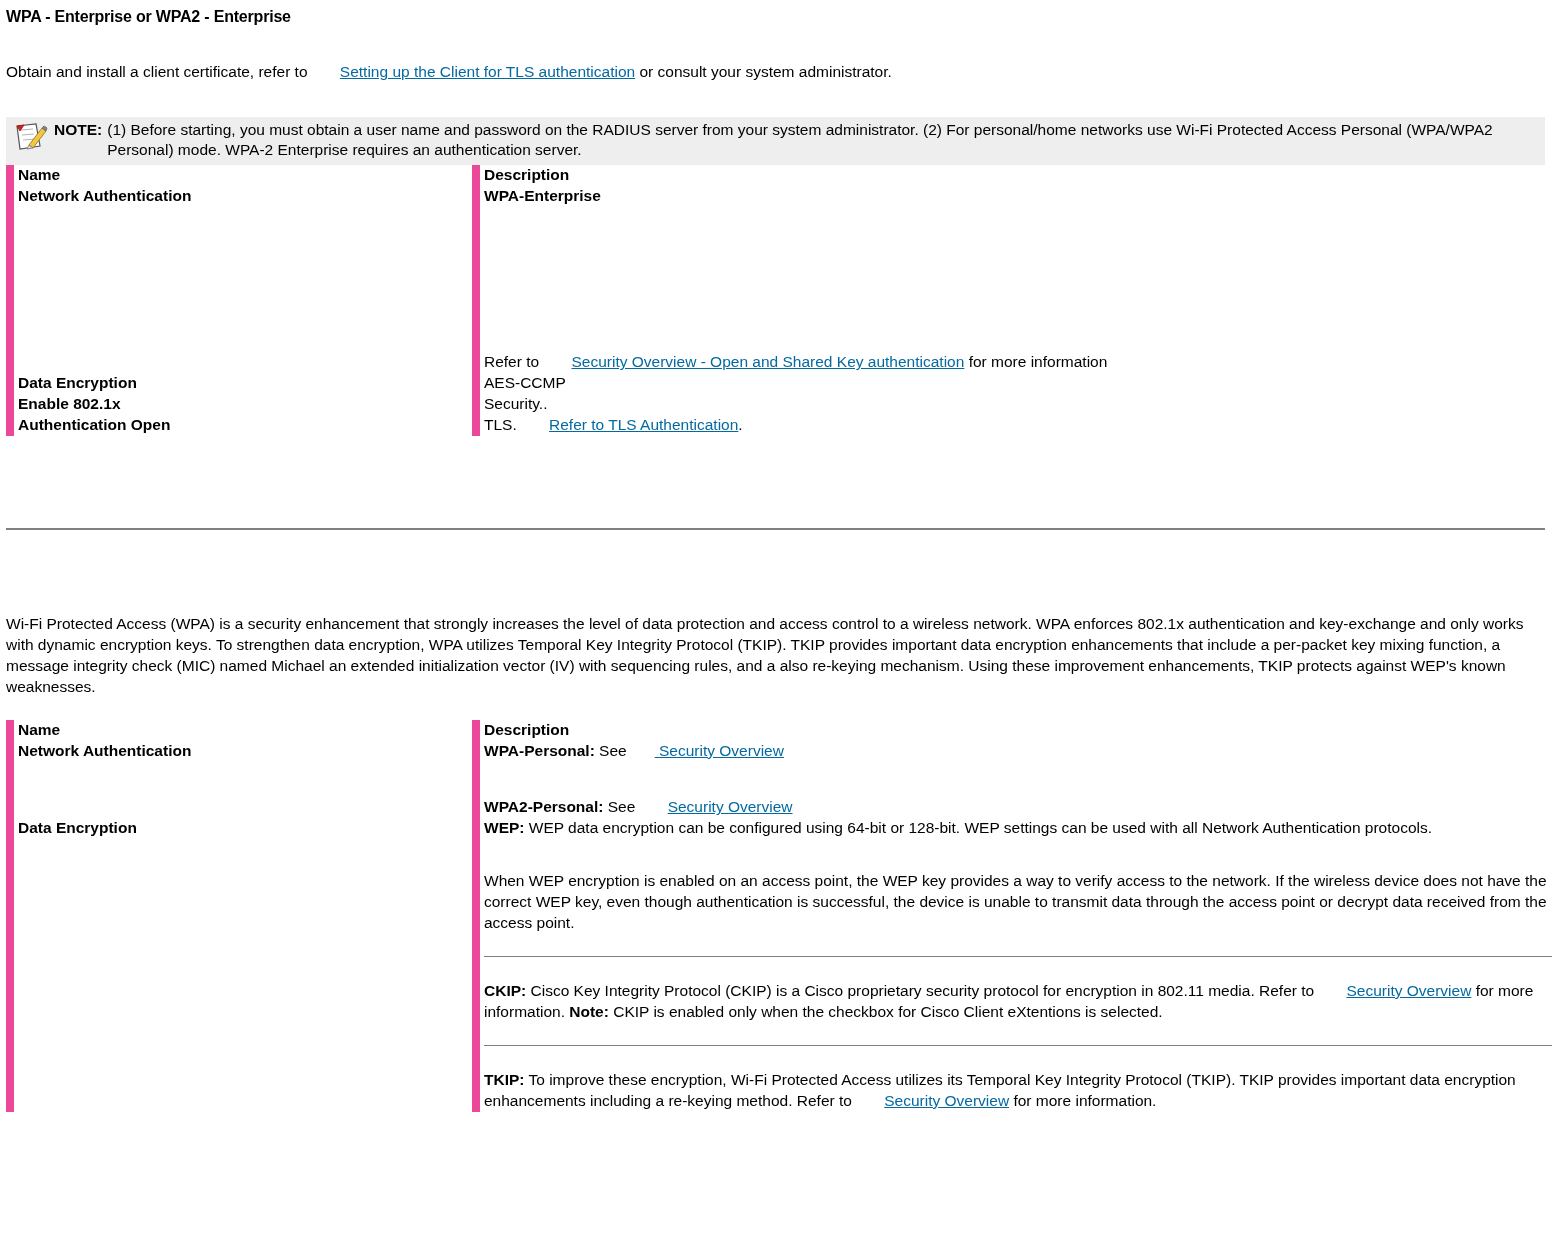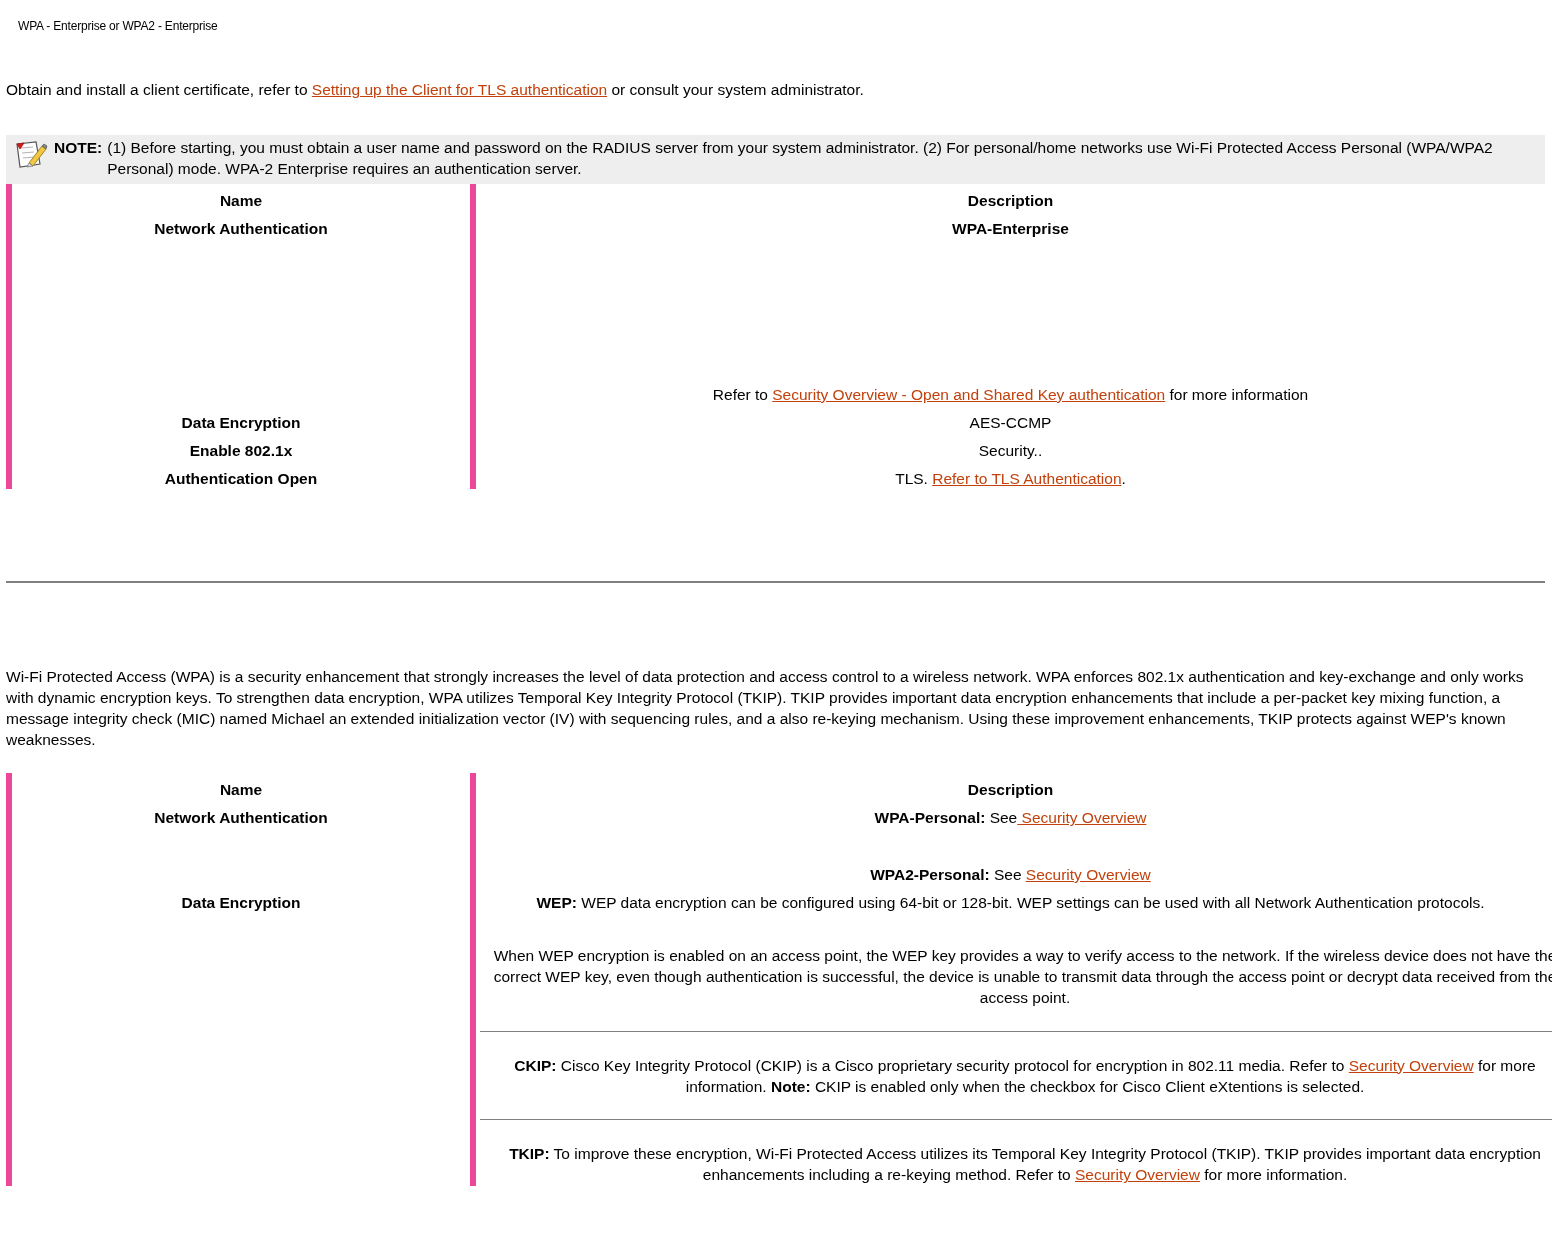--- a/index.html
+++ b/index.html
@@ -14,36 +14,37 @@
     font-size: 15.5px;
     line-height: 1.35;
     color: #000000;
   }
   .page {
     padding: 0 8px 0 6px;
     box-sizing: border-box;
     width: 1552px;
   }
   h2.section-title {
-    font-size: 12px;
-    font-weight: normal;
-    margin: 12px;
+    font-size: 16px;
+    font-weight: bold;
+    margin: 0;
     padding: 6px 0 0 0;
     letter-spacing: -0.2px;
   }
   p.body-text {
     margin: 0;
     padding: 0;
   }
   .spacer-lg { height: 34px; }
   .spacer-md { height: 22px; }
 
   a.doclink {
-    color: #c2410c;
+    color: #0369a1;
     text-decoration: underline;
+    margin-left: 28px;
   }
 
   
   .note-box {
     background: #eeeeee;
     display: flex;
     align-items: flex-start;
     padding: 3px 4px 4px 4px;
     box-sizing: border-box;
     width: 1539px;
@@ -66,23 +67,23 @@
 
   
   table.doc-table {
     border-collapse: collapse;
     width: 1539px;
     table-layout: fixed;
   }
   table.doc-table td,
   table.doc-table th {
     vertical-align: top;
-    text-align: center;
-    padding: 7px 4px 0 4px;
-    border-left: 6px solid #ec4899;
+    text-align: left;
+    padding: 0 4px 0 4px;
+    border-left: 8px solid #ec4899;
     font-weight: normal;
     font-size: 15.5px;
   }
   table.doc-table td.col-name,
   table.doc-table th.col-name {
     width: 450px;
     font-weight: bold;
   }
   table.doc-table th.col-desc {
     font-weight: bold;

